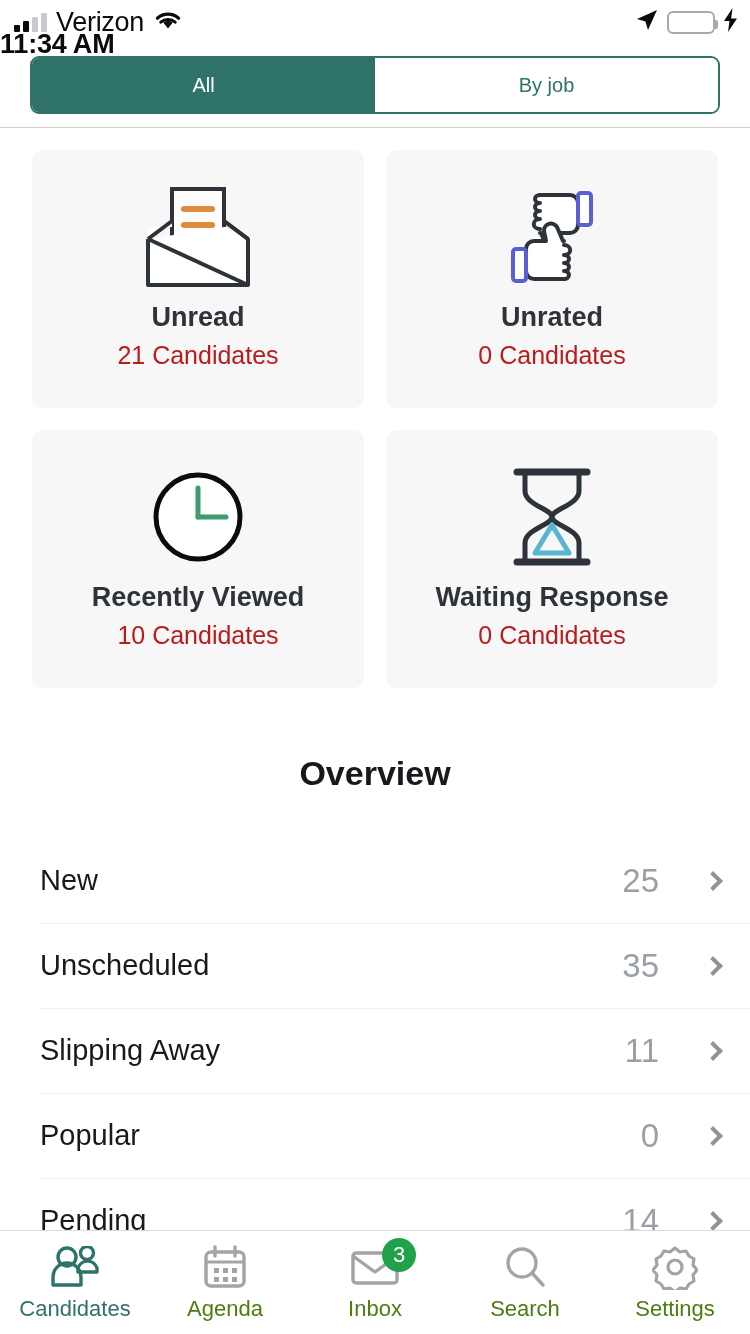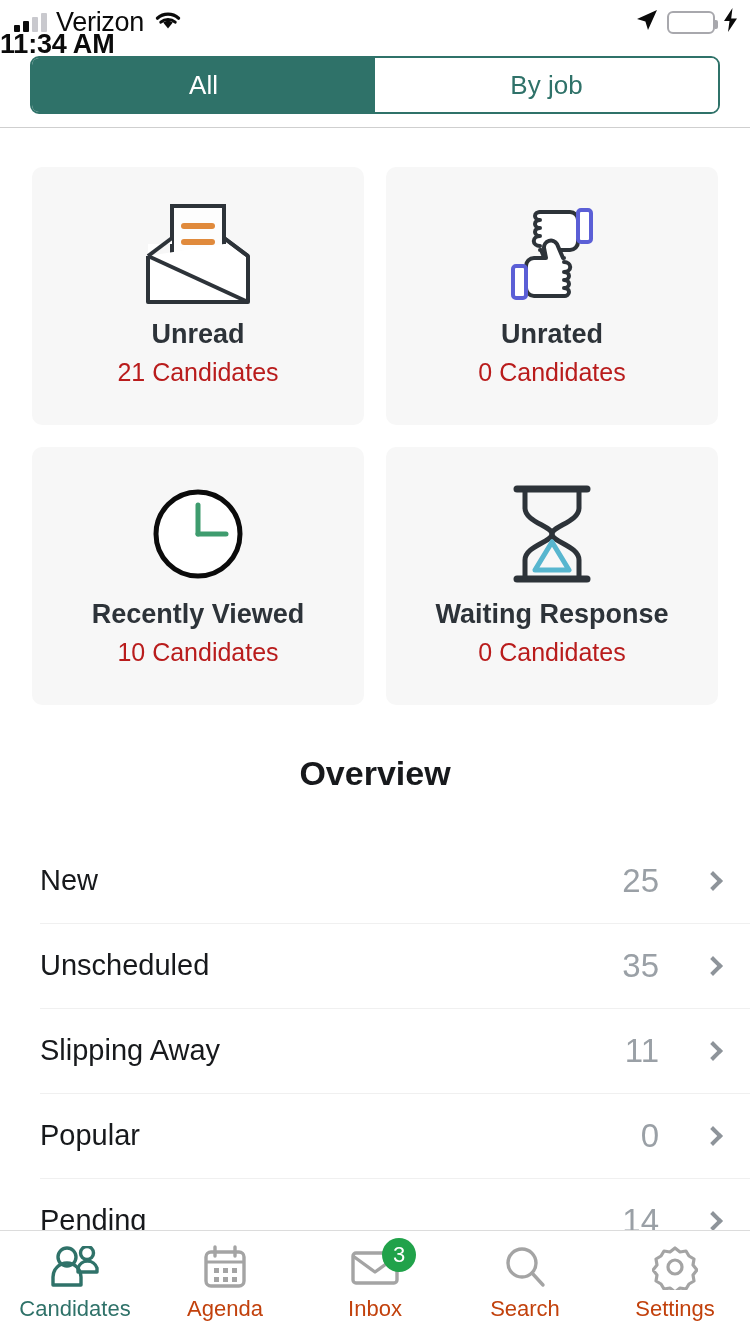--- a/index.html
+++ b/index.html
@@ -32,27 +32,27 @@
   .batt { position: relative; width: 48px; height: 23px; border: 2px solid #a8a8ad; border-radius: 6px; padding: 2px; }
   .batt-fill { height: 100%; width: 85%; background: #66d26e; border-radius: 3px; }
   .batt-cap { position: absolute; right: -5px; top: 7px; width: 3px; height: 9px; background: #a8a8ad; border-radius: 0 2px 2px 0; }
 
   
   .seg-wrap { position: absolute; top: 56px; left: 30px; width: 690px; height: 58px; }
   .seg { display: flex; width: 100%; height: 100%; border-radius: 9px; overflow: hidden;
          border: 2px solid #2f7269; }
   .seg-btn {
     flex: 1; display: flex; align-items: center; justify-content: center;
-    font-size: 26px; background: #fff; color: #2f7269;
+    font-size: 20px; background: #fff; color: #2f7269;
   }
   .seg-btn.active { background: #2f7269; color: #ffffff; }
   .seg-divider { position: absolute; top: 127px; left: 0; width: 750px; height: 1px; background: #cfcfcf; }
 
   
-  .cards { position: absolute; top: 167px; left: 32px; width: 686px;
+  .cards { position: absolute; top: 150px; left: 32px; width: 686px;
            display: flex; flex-wrap: wrap; gap: 22px; }
   .card {
     width: 332px; height: 258px; background: #f7f7f7; border-radius: 10px;
     display: flex; flex-direction: column; align-items: center; justify-content: flex-start;
     padding-top: 28px;
   }
   .card-icon { height: 118px; display: flex; align-items: center; justify-content: center; }
   .card-title { font-size: 27px; font-weight: 700; color: #2d3339; margin-top: 6px; }
   .card-sub { font-size: 25px; color: #b91c1c; margin-top: 8px; }
 
@@ -73,21 +73,21 @@
   .chev { width: 14px; height: 14px; border-right: 4px solid #8e949a; border-top: 4px solid #8e949a;
           transform: rotate(45deg); }
 
   
   .tabbar {
     position: absolute; bottom: 0; left: 0; width: 750px; height: 104px;
     background: #fff; border-top: 1px solid #dcdcdc; display: flex;
   }
   .tab { flex: 1; display: flex; flex-direction: column; align-items: center; justify-content: center; gap: 6px; position: relative; }
   .tab-icon { height: 46px; display: flex; align-items: center; justify-content: center; position: relative; }
-  .tab-label { font-size: 22px; color: #c2410c; }
+  .tab-label { font-size: 22px; color: #4d7c0f; }
   .tab.active .tab-label { color: #2f7269; }
   .badge {
     position: absolute; top: -6px; right: -16px; min-width: 34px; height: 34px;
     background: #21a24a; color: #fff; border-radius: 50%;
     font-size: 22px; display: flex; align-items: center; justify-content: center;
   }
 </style>
 </head>
 <body>
 

